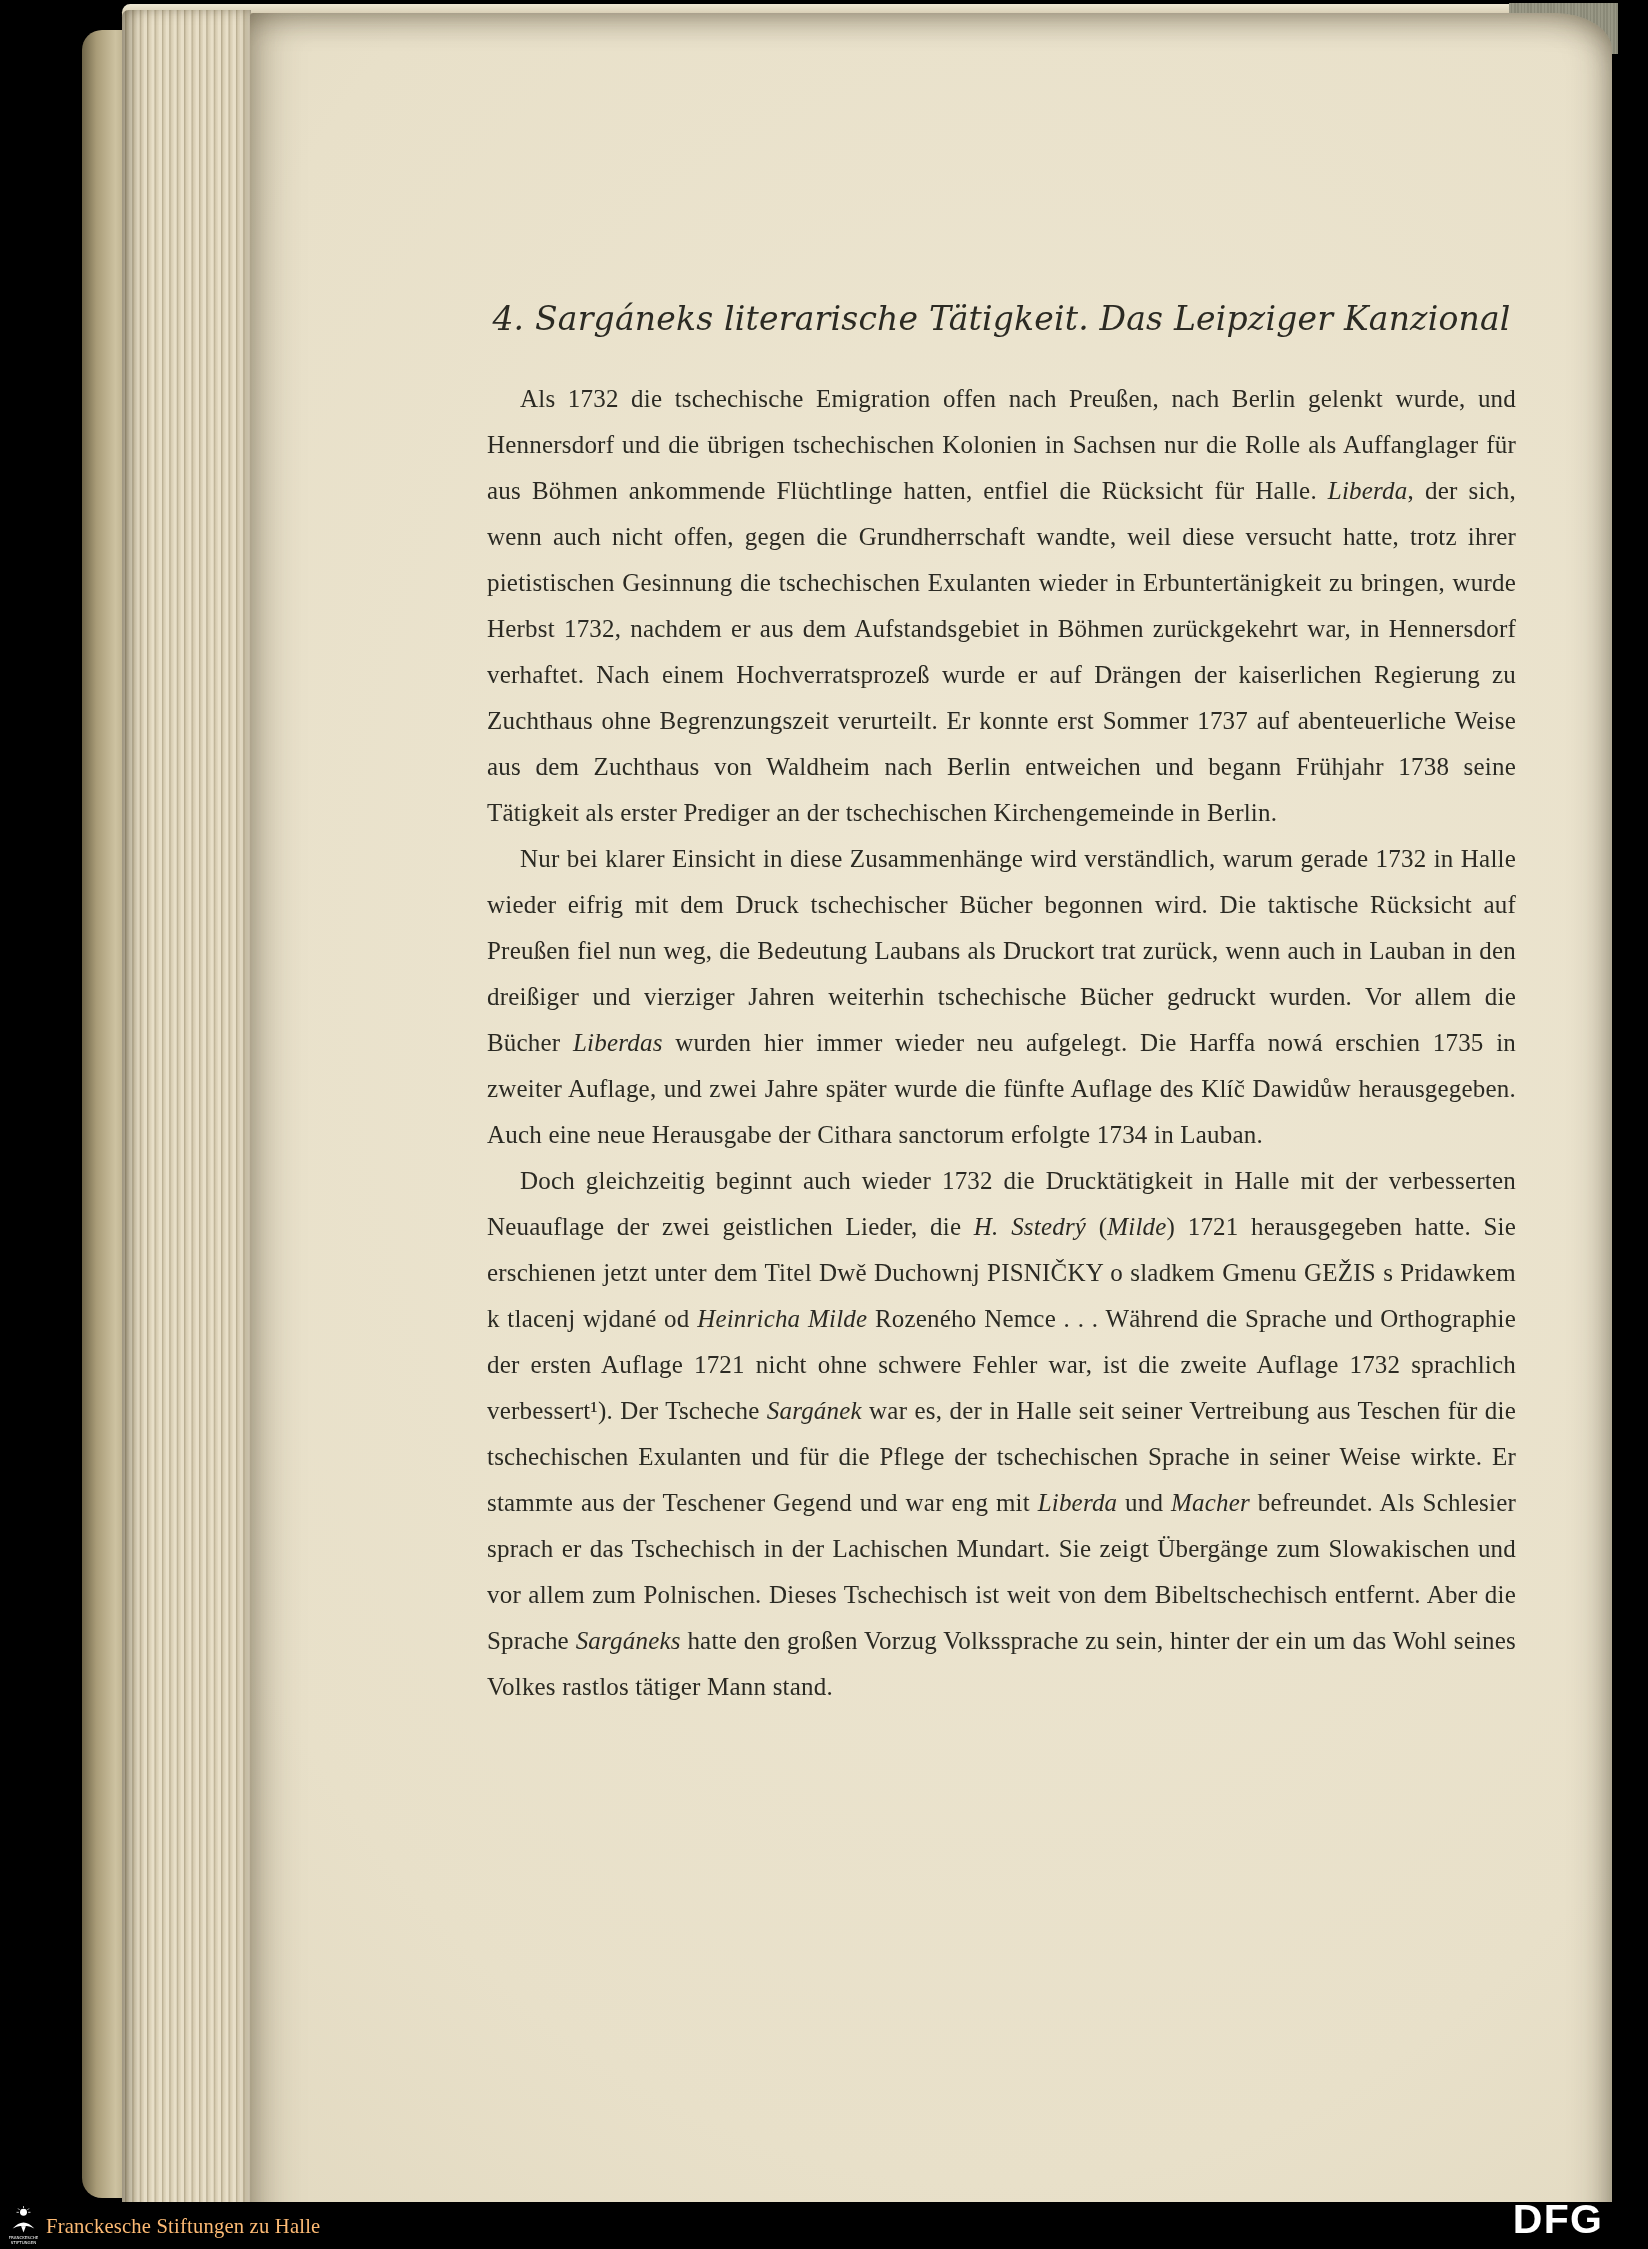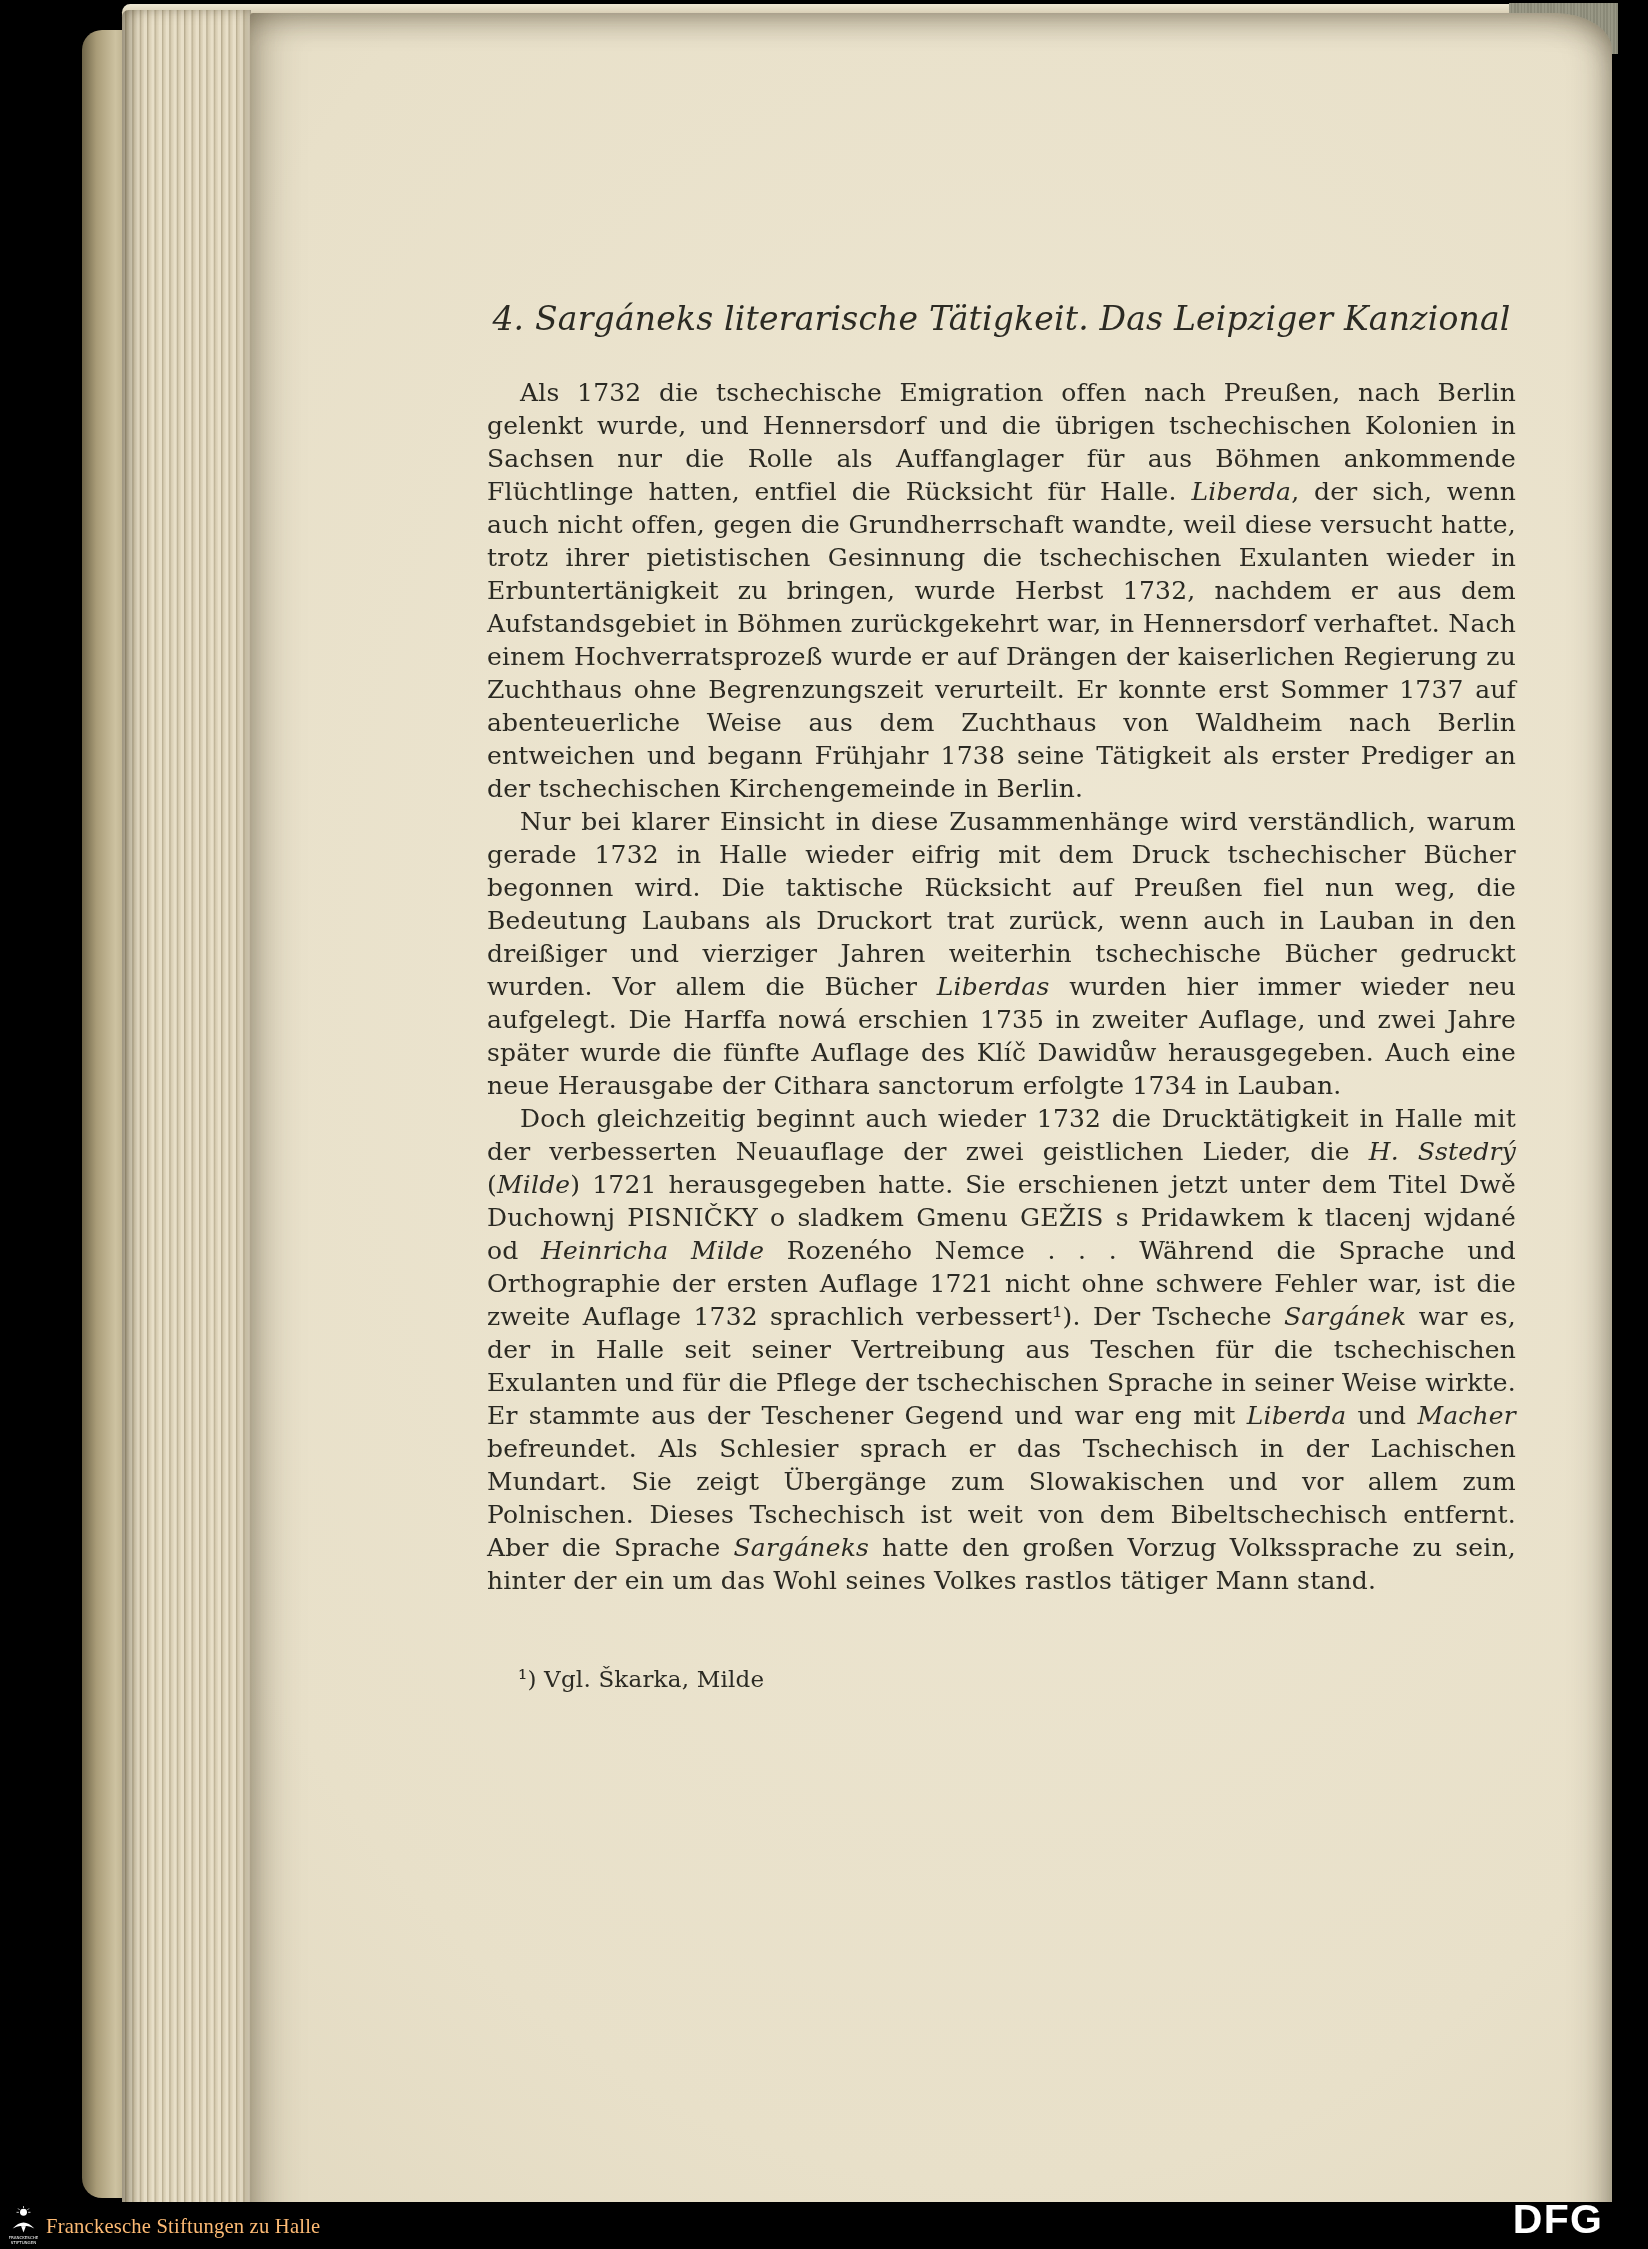--- a/index.html
+++ b/index.html
@@ -66,22 +66,23 @@
     margin-top:16px;
     text-align:center;
     font-style:italic;
     font-size:33px;
     letter-spacing:0.2px;
     white-space:nowrap;
   }
   .body-text {
     margin-top:38px;
     font-size:25px;
-    line-height:33px;
+    line-height:46px;
     text-align:justify;
+    font-family:Liberation Serif, serif;
   }
   .para { text-indent:33px; }
   .it { font-style:italic; }
   .footnote {
     margin-top:69px;
     font-size:23px;
     padding-left:31px;
   }
 
   
@@ -117,21 +118,20 @@
 
 
       <div class="heading">4. Sargáneks literarische Tätigkeit. Das Leipziger Kanzional</div>
 
       <div class="body-text">
           <p class="para"><span>Als 1732 die tschechische Emigration offen nach Preußen, nach Berlin gelenkt wurde, und Hennersdorf und die übrigen tschechischen Kolonien in Sachsen nur die Rolle als Auffanglager für aus Böhmen ankommende Flüchtlinge hatten, entfiel die Rücksicht für Halle. </span><span class="it">Liberda</span><span>, der sich, wenn auch nicht offen, gegen die Grundherrschaft wandte, weil diese versucht hatte, trotz ihrer pietistischen Gesinnung die tschechischen Exulanten wieder in Erbuntertänigkeit zu bringen, wurde Herbst 1732, nachdem er aus dem Aufstandsgebiet in Böhmen zurückgekehrt war, in Hennersdorf verhaftet. Nach einem Hochverratsprozeß wurde er auf Drängen der kaiserlichen Regierung zu Zuchthaus ohne Begrenzungszeit verurteilt. Er konnte erst Sommer 1737 auf abenteuerliche Weise aus dem Zuchthaus von Waldheim nach Berlin entweichen und begann Frühjahr 1738 seine Tätigkeit als erster Prediger an der tschechischen Kirchengemeinde in Berlin.</span></p>
           <p class="para"><span>Nur bei klarer Einsicht in diese Zusammenhänge wird verständlich, warum gerade 1732 in Halle wieder eifrig mit dem Druck tschechischer Bücher begonnen wird. Die taktische Rücksicht auf Preußen fiel nun weg, die Bedeutung Laubans als Druckort trat zurück, wenn auch in Lauban in den dreißiger und vierziger Jahren weiterhin tschechische Bücher gedruckt wurden. Vor allem die Bücher </span><span class="it">Liberdas</span><span> wurden hier immer wieder neu aufgelegt. Die Harffa nowá erschien 1735 in zweiter Auflage, und zwei Jahre später wurde die fünfte Auflage des Klíč Dawidůw herausgegeben. Auch eine neue Herausgabe der Cithara sanctorum erfolgte 1734 in Lauban.</span></p>
           <p class="para"><span>Doch gleichzeitig beginnt auch wieder 1732 die Drucktätigkeit in Halle mit der verbesserten Neuauflage der zwei geistlichen Lieder, die </span><span class="it">H. Sstedrý</span><span> (</span><span class="it">Milde</span><span>) 1721 herausgegeben hatte. Sie erschienen jetzt unter dem Titel Dwě Duchownj PISNIČKY o sladkem Gmenu GEŽIS s Pridawkem k tlacenj wjdané od </span><span class="it">Heinricha Milde</span><span> Rozeného Nemce . . . Während die Sprache und Orthographie der ersten Auflage 1721 nicht ohne schwere Fehler war, ist die zweite Auflage 1732 sprachlich verbessert¹). Der Tscheche </span><span class="it">Sargánek</span><span> war es, der in Halle seit seiner Vertreibung aus Teschen für die tschechischen Exulanten und für die Pflege der tschechischen Sprache in seiner Weise wirkte. Er stammte aus der Teschener Gegend und war eng mit </span><span class="it">Liberda</span><span> und </span><span class="it">Macher</span><span> befreundet. Als Schlesier sprach er das Tschechisch in der Lachischen Mundart. Sie zeigt Übergänge zum Slowakischen und vor allem zum Polnischen. Dieses Tschechisch ist weit von dem Bibeltschechisch entfernt. Aber die Sprache </span><span class="it">Sargáneks</span><span> hatte den großen Vorzug Volkssprache zu sein, hinter der ein um das Wohl seines Volkes rastlos tätiger Mann stand.</span></p>
         </div>
 
-      <div class="footnote">¹) Vgl. Škarka, Milde</div>
 
     </div>
   </div>
 
   <div class="footer-bar">
     <svg class="logo" viewBox="0 0 40 52" xmlns="http://www.w3.org/2000/svg">
       <g fill="#ffffff" stroke="#ffffff">
         <circle cx="20" cy="9" r="4.5" stroke="none"></circle>
         <g stroke-width="1">
           <line x1="20" y1="1" x2="20" y2="3.5"></line>

